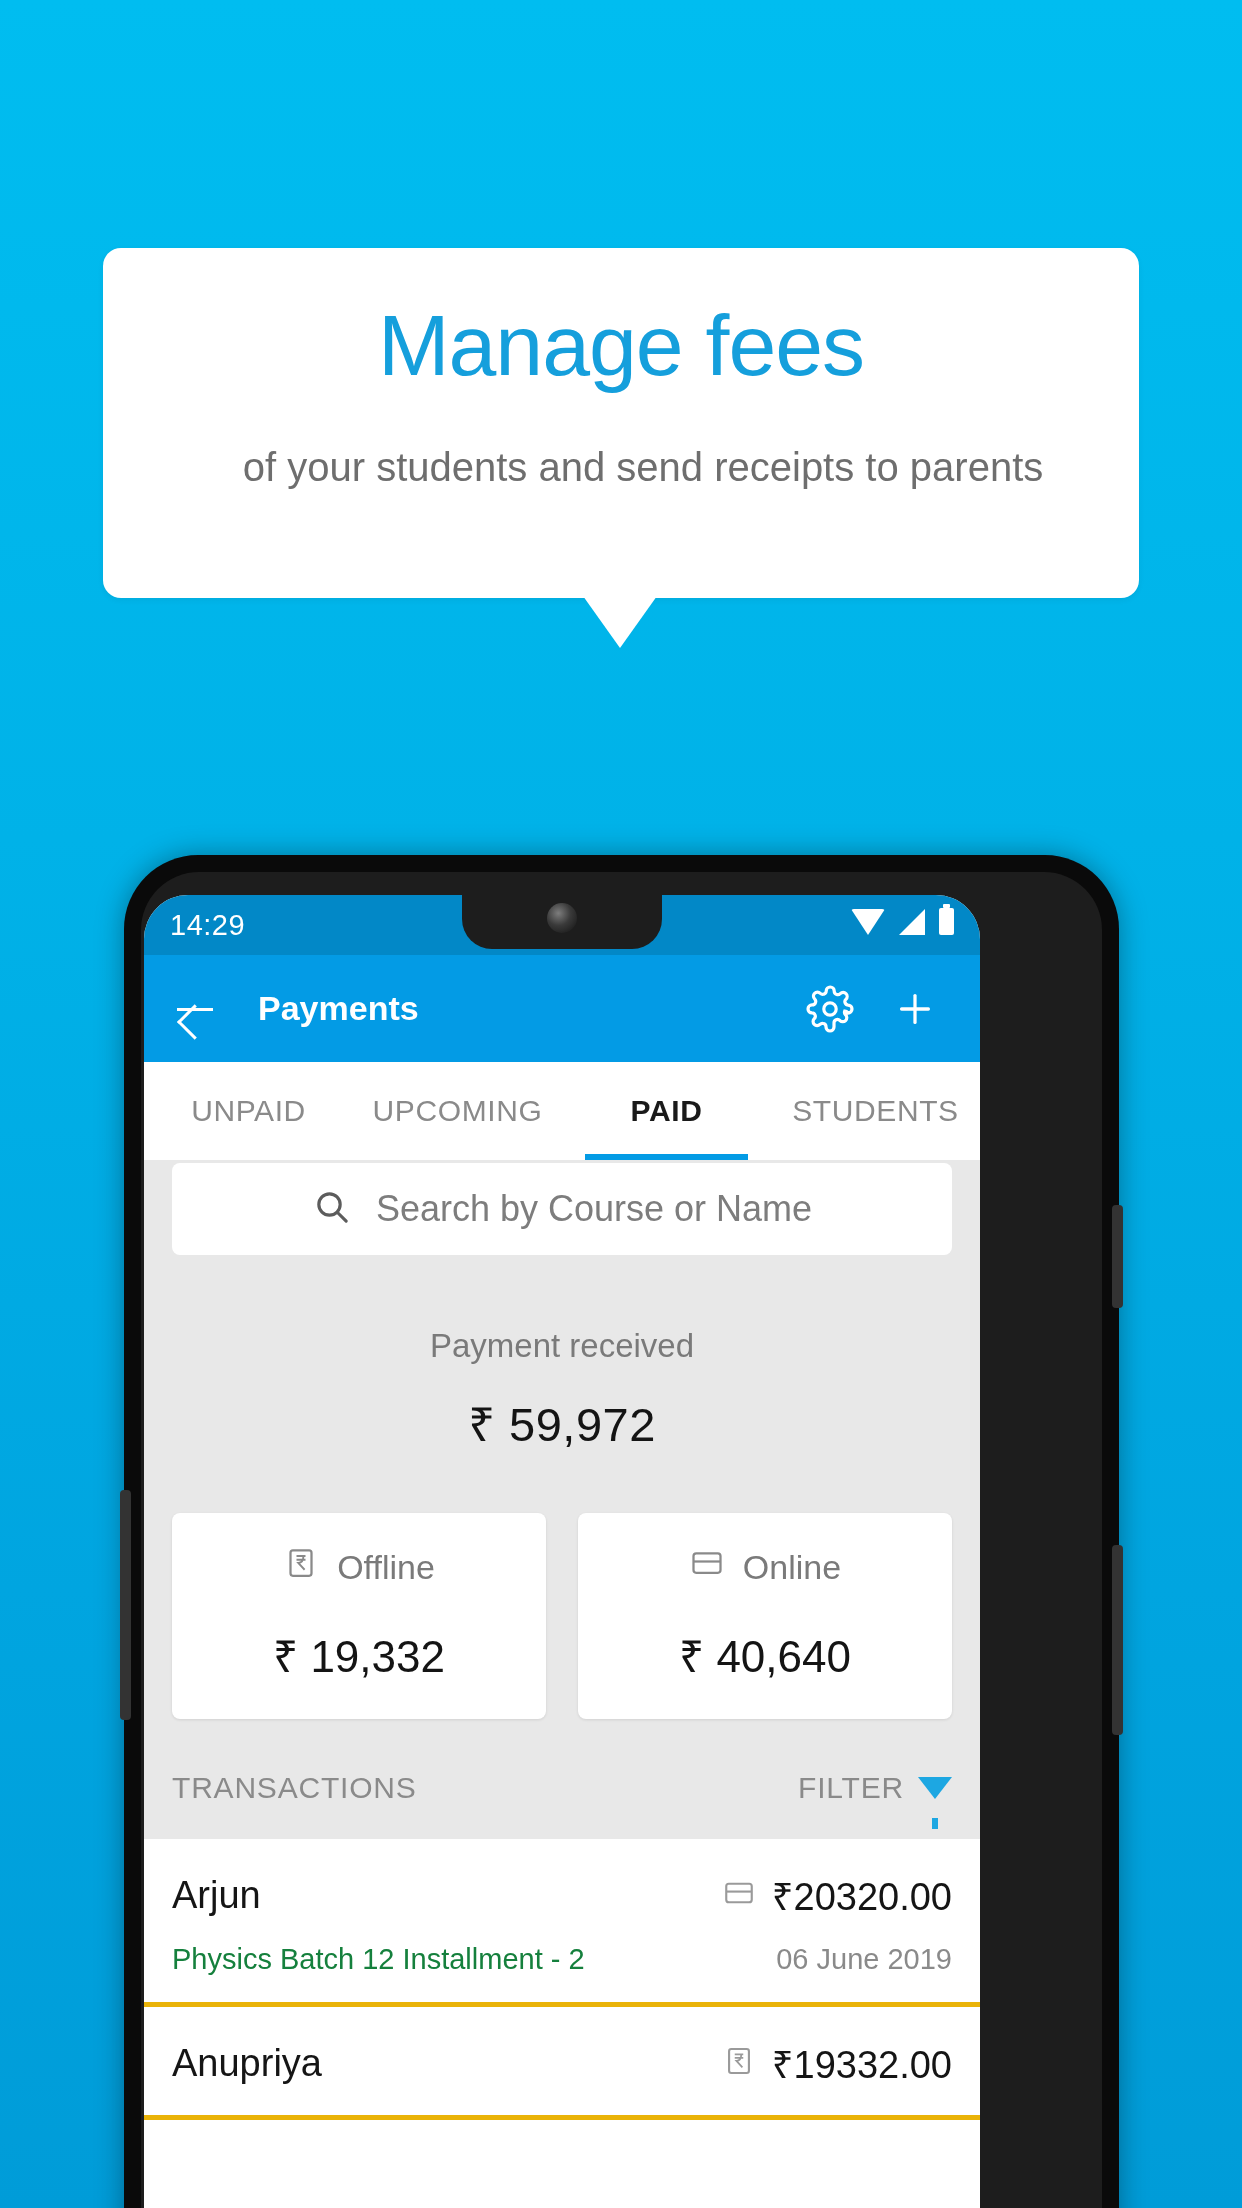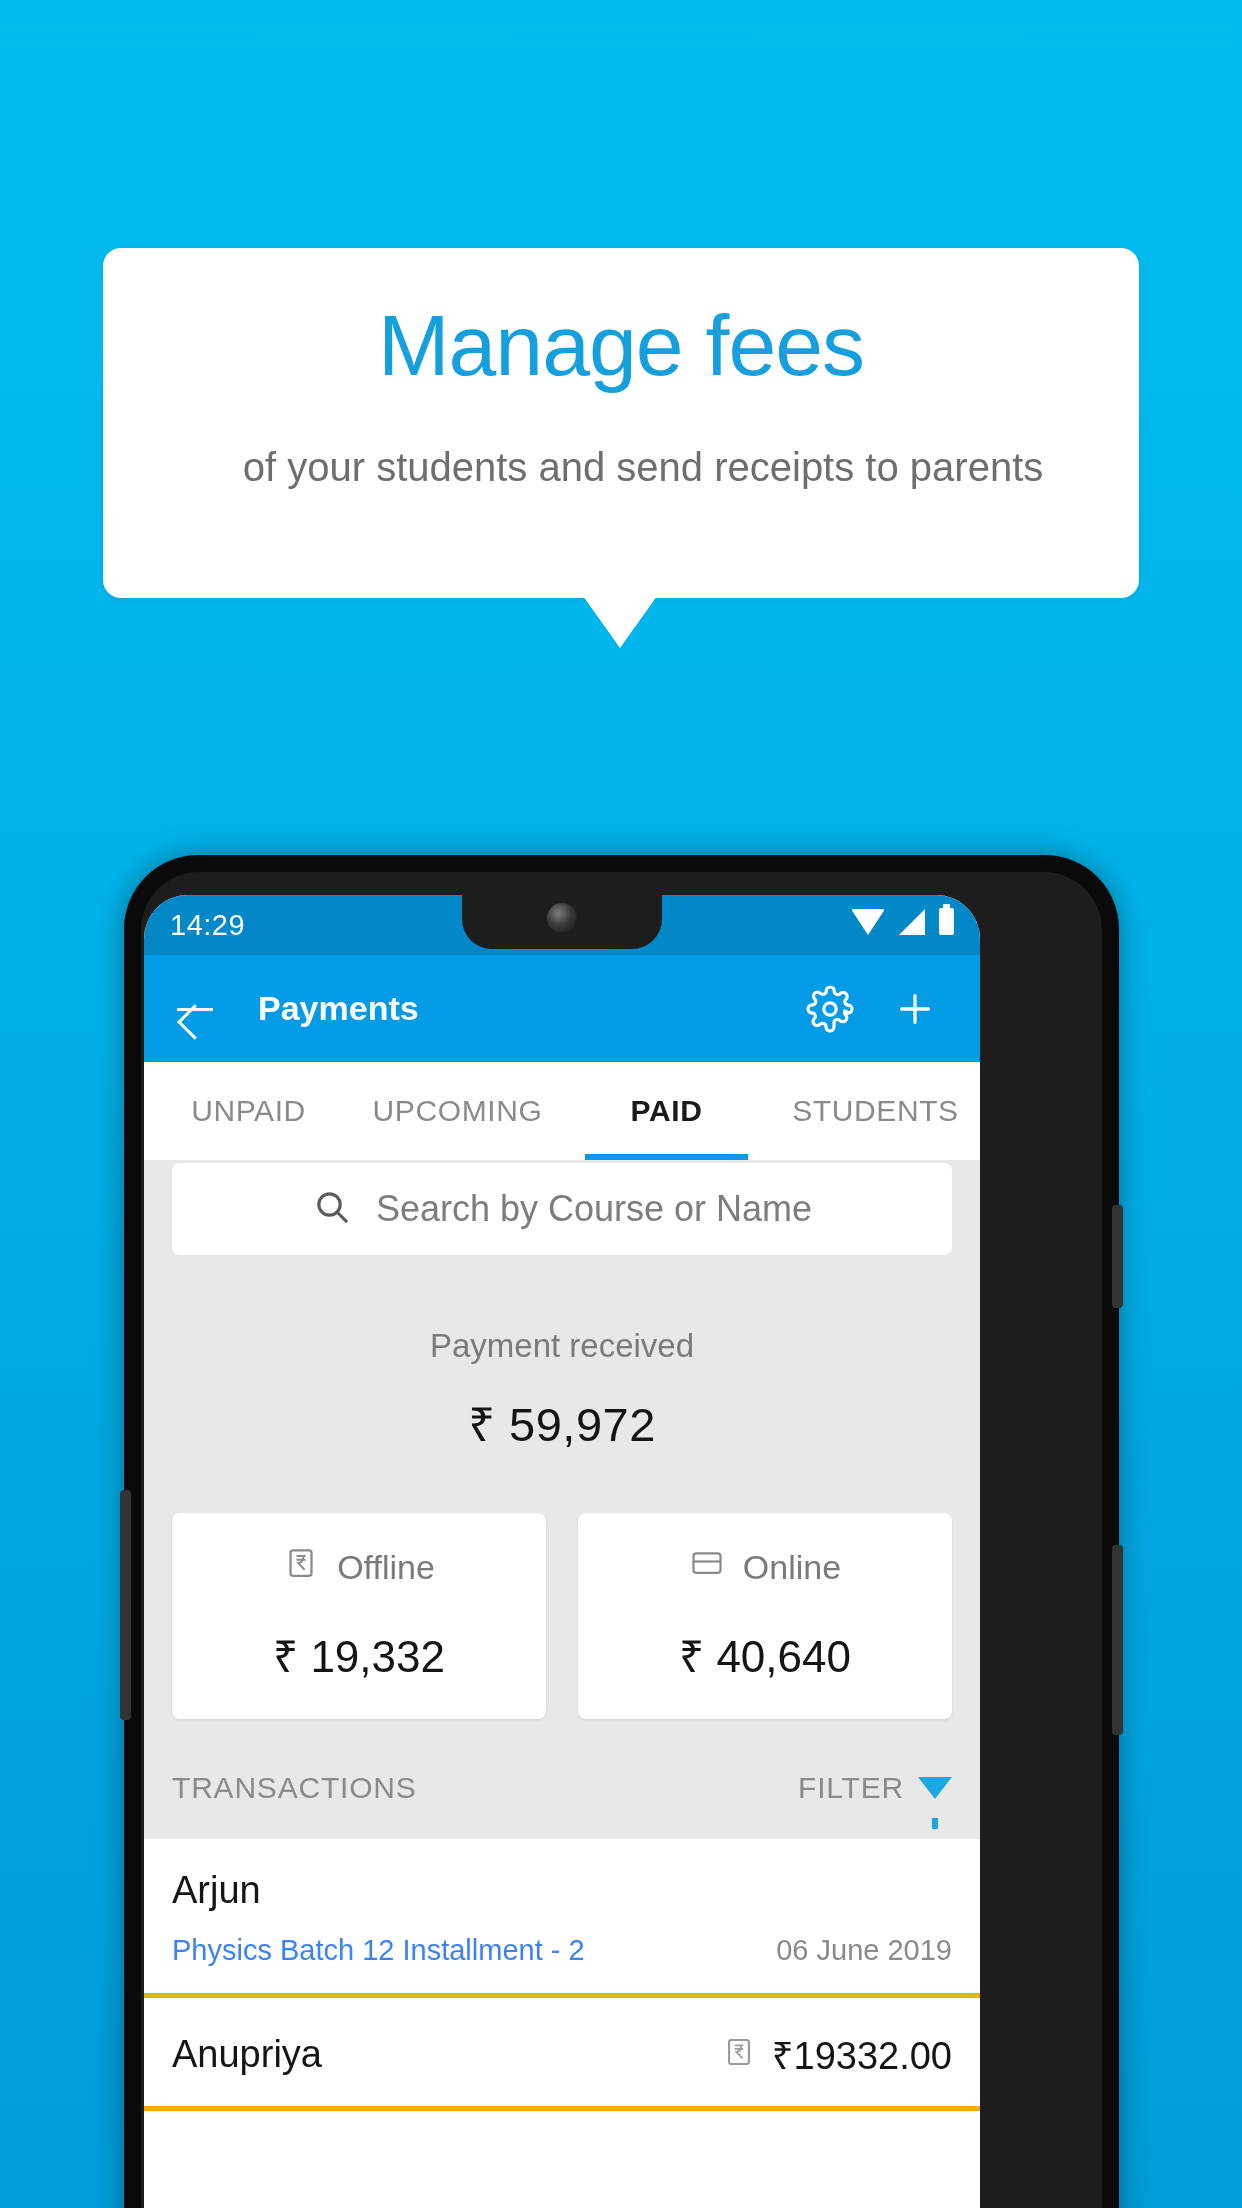--- a/index.html
+++ b/index.html
@@ -327,21 +327,21 @@
   }
   .txn-name { font-size: 38px; color: #151515; }
   .txn-right { display: flex; align-items: center; gap: 16px; }
   .txn-amt { font-size: 38px; color: #151515; }
   .txn-line2 {
     display: flex;
     align-items: center;
     justify-content: space-between;
     margin-top: 22px;
   }
-  .txn-desc { font-size: 29px; color: #3b82f6; }
+  .txn-desc { font-size: 29px; color: #15803d; }
   .txn-date { font-size: 29px; color: #8a8a8a; }
 </style>
 </head>
 <body>
 
 <div class="screen">
 
   <div class="promo-card"></div>
   <div class="promo-tail"></div>
   <div class="promo-title">Manage fees</div>
@@ -447,20 +447,29 @@
           <span>FILTER</span>
           <span class="funnel"></span>
         </span>
       </div>
 
       <div class="txn-list">
 
         <div class="txn-row">
           <div class="txn-line1">
             <span class="txn-name">Arjun</span>
+            <span class="txn-right">
+              <span>
+                <svg width="34" height="34" viewBox="0 0 24 24" fill="none" stroke="#9a9a9a" stroke-width="1.5">
+                  <rect x="3" y="5.5" width="18" height="13" rx="1.8"></rect>
+                  <line x1="3" y1="11" x2="21" y2="11"></line>
+                </svg>
+              </span>
+              <span class="txn-amt">₹20320.00</span>
+            </span>
           </div>
           <div class="txn-line2">
             <span class="txn-desc">Physics Batch 12 Installment - 2</span>
             <span class="txn-date">06 June 2019</span>
           </div>
         </div>
 
         <div class="txn-row">
           <div class="txn-line1">
             <span class="txn-name">Anupriya</span>

